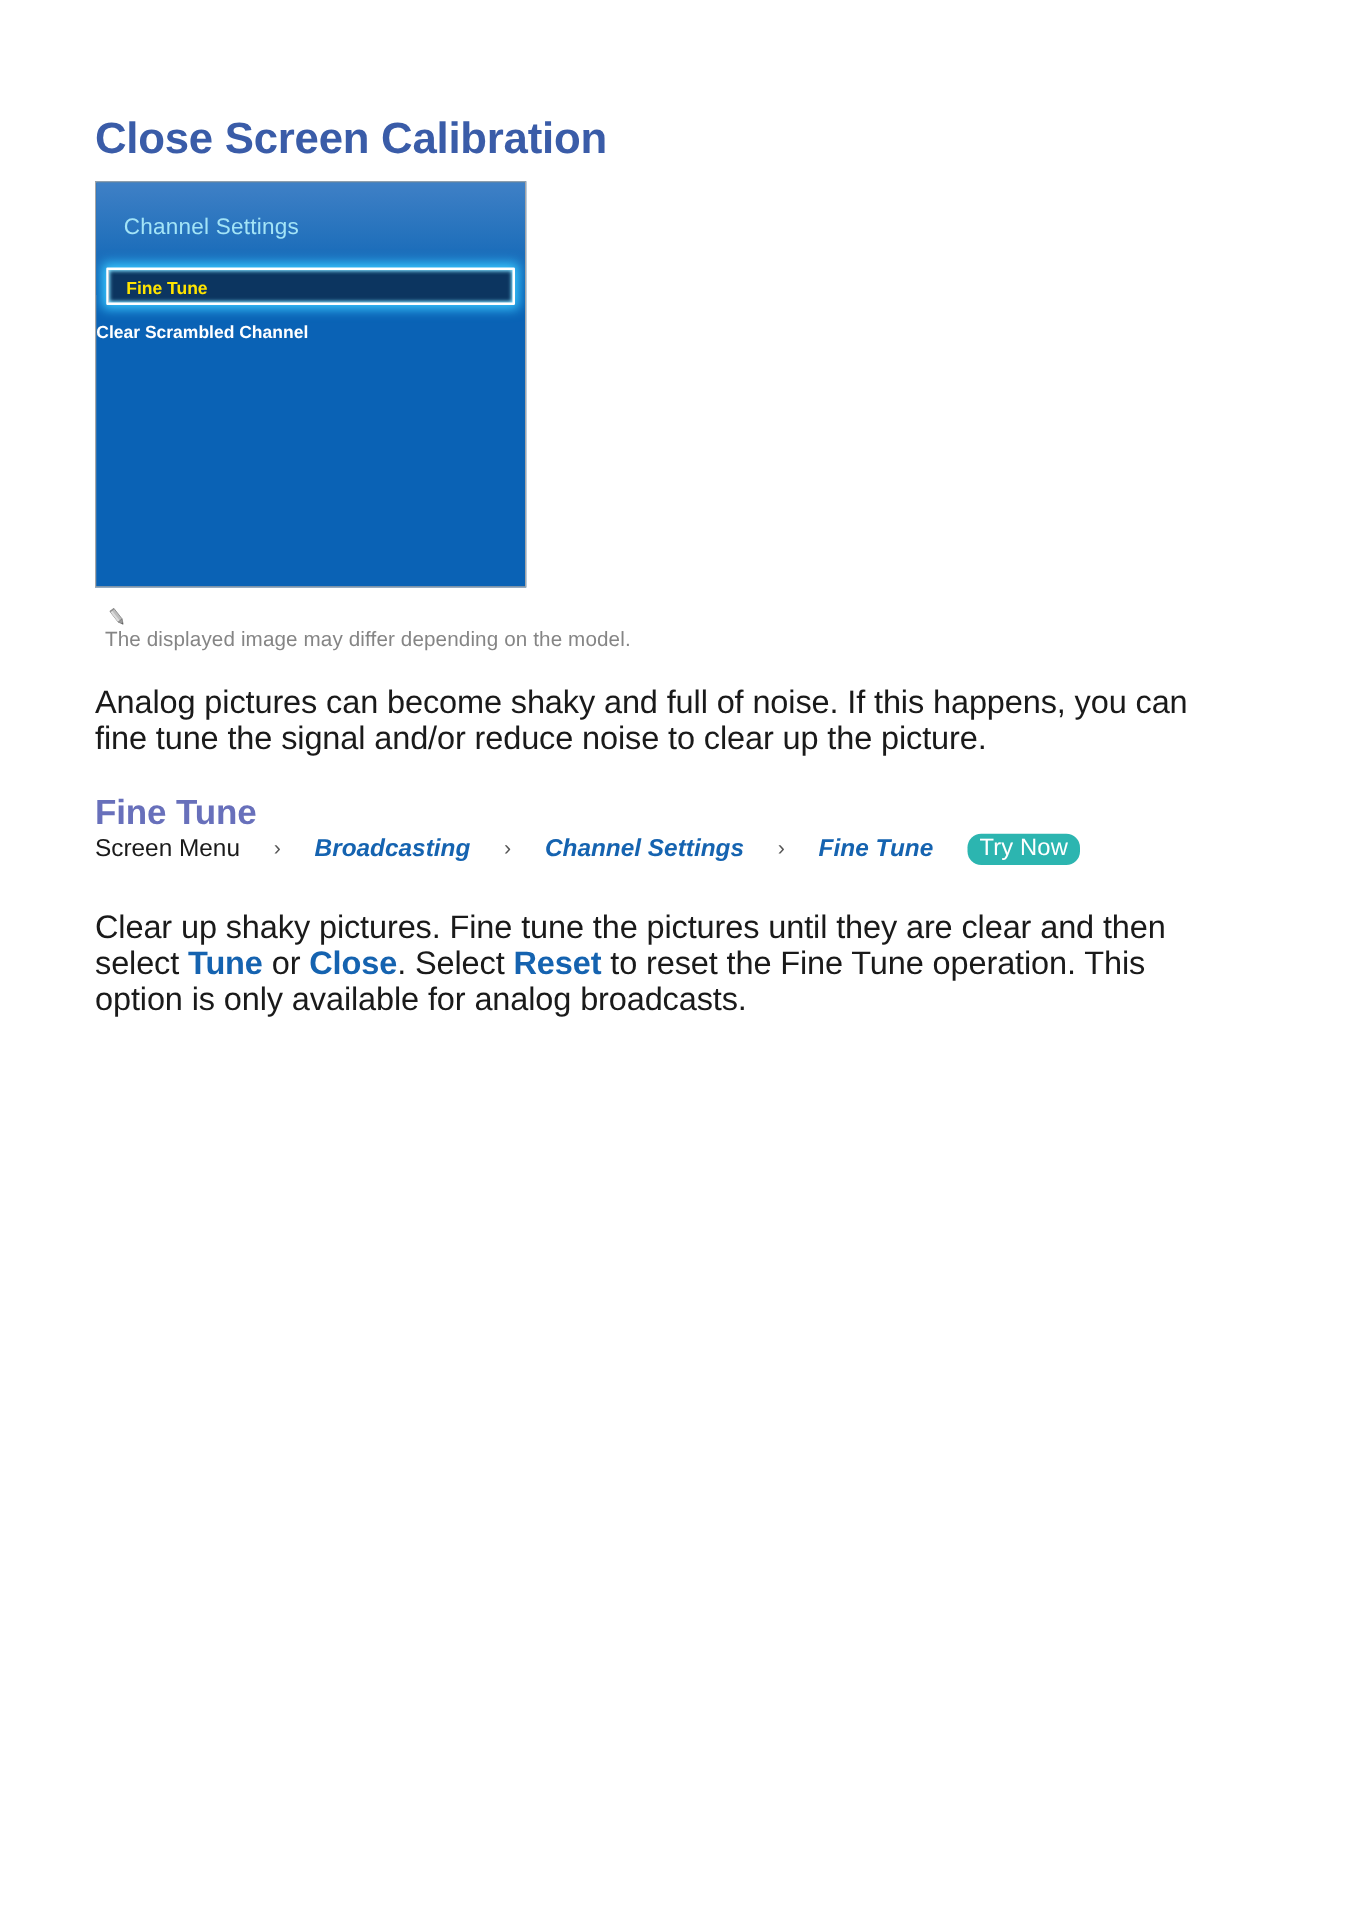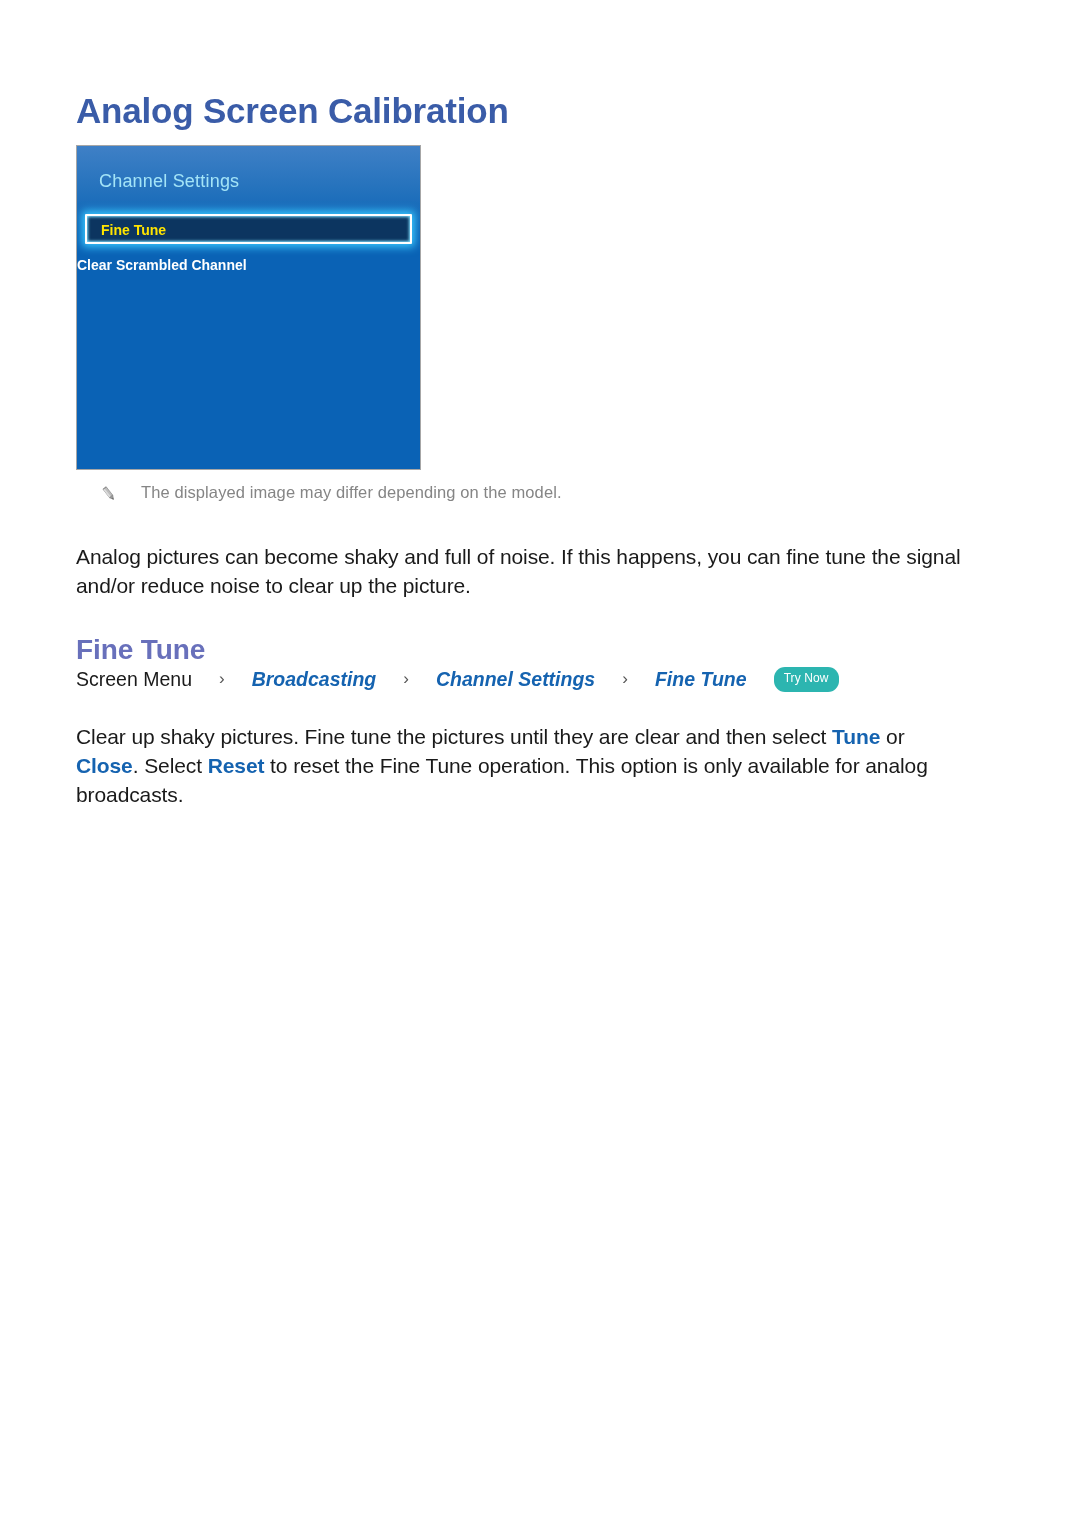--- a/index.html
+++ b/index.html
@@ -87,24 +87,25 @@
     box-shadow: 0 0 9px 3px #39c8ff, 0 0 3px 1px #7fe0ff inset;
     border-radius: 1px;
   }
   .tv-menu-item.plain {
     margin-top: 6px;
   }
 
   
   .note-row {
     position: absolute;
-    left: 99px;
+    left: 84px;
     top: 483px;
     display: flex;
     align-items: flex-start;
+    flex-direction: column;
   }
   .note-icon {
     width: 20px;
     height: 20px;
     margin-right: 22px;
     flex: 0 0 auto;
     position: relative;
     top: 1px;
   }
   .note-text {
@@ -112,21 +113,21 @@
     color: #858585;
     letter-spacing: 0.1px;
     white-space: nowrap;
   }
 
   
   .body-block {
     position: absolute;
     left: 76px;
     width: 890px;
-    font-size: 21px;
+    font-size: 26px;
     line-height: 29px;
     color: #1a1a1a;
     letter-spacing: -0.1px;
   }
   .body-block.p1 { top: 521px; }
   .body-block.p3 { top: 701px; }
 
   
   .section-heading {
     position: absolute;
@@ -165,37 +166,37 @@
     margin: 0 7px;
     font-size: 17px;
     font-weight: normal;
   }
   .try-now {
     display: inline-block;
     margin-left: 7px;
     padding: 1px 10px 3px 10px;
     background: #2cb5b0;
     color: #ffffff;
-    font-size: 12px;
+    font-size: 19px;
     line-height: 21px;
     border-radius: 11px;
     letter-spacing: 0.1px;
   }
 
   .kw {
     color: #1563b0;
     font-weight: bold;
   }
 </style>
 </head>
 <body>
 
 <div class="page">
 
-  <h1 class="page-title">Analog Screen Calibration</h1>
+  <h1 class="page-title">Close Screen Calibration</h1>
 
   <div class="tv-panel">
     <div class="tv-panel-gradient"></div>
     <div class="tv-panel-header">Channel Settings</div>
     <div class="tv-menu">
       <div class="tv-menu-item selected">
         <span>Fine Tune</span>
       </div>
       <div class="tv-menu-item plain">
         <span>Clear Scrambled Channel</span>

